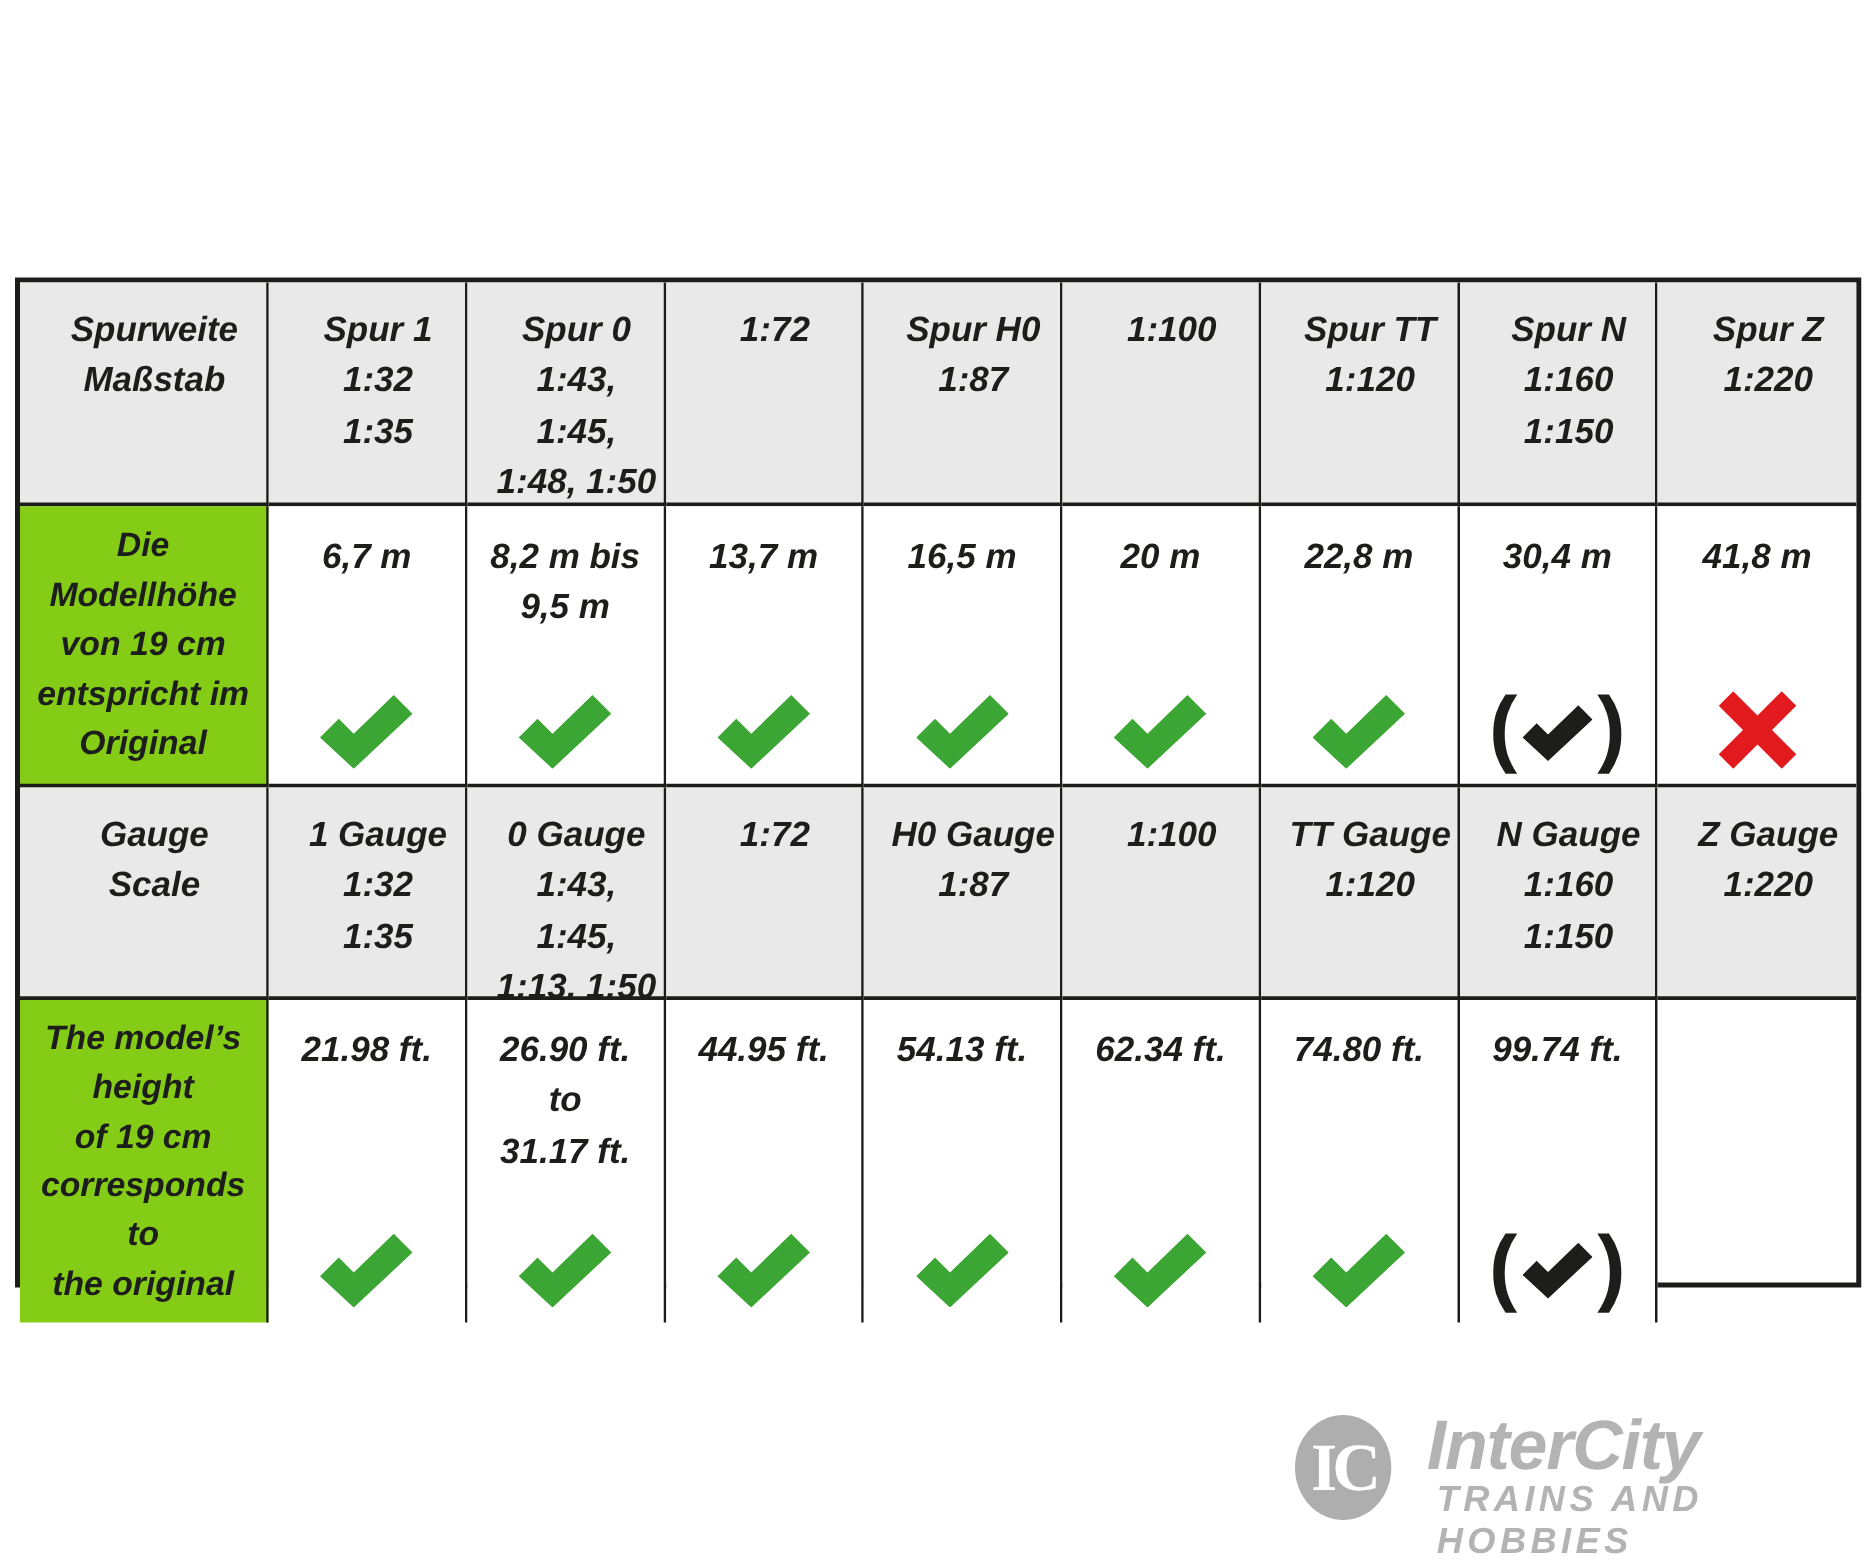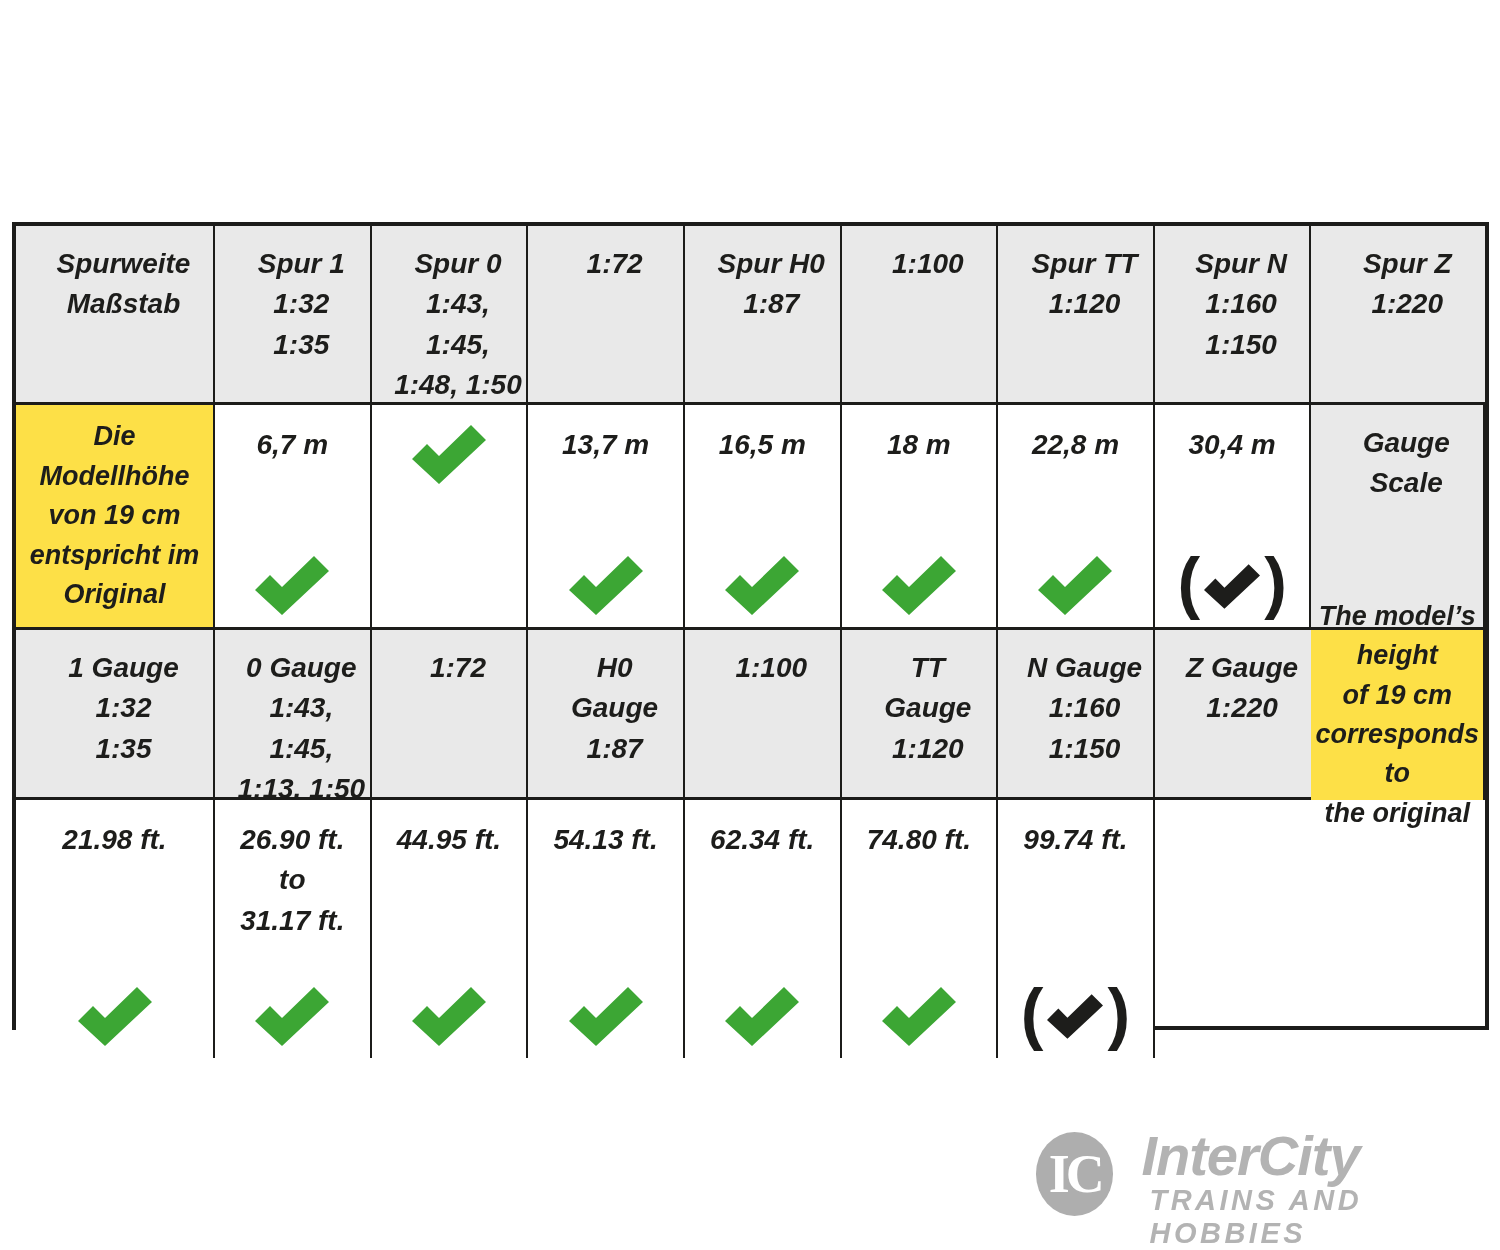--- a/index.html
+++ b/index.html
@@ -19,21 +19,21 @@
     box-sizing:border-box;
     border-right:2px solid #1c1c1a;
     border-bottom:3px solid #1c1c1a;
     display:flex;flex-direction:column;align-items:center;text-align:center;
     padding:0 4px;
   }
   .cell.col-last{border-right:none;}
   .cell.row-last{border-bottom:none;}
   .cell.hdr{background:#e9e9e9;padding-top:18px;font-size:28px;line-height:1.44;padding-left:22px;}
   .cell.val{background:#ffffff;padding-top:20px;padding-bottom:12px;font-size:28px;line-height:1.44;justify-content:space-between;gap:46px;}
-  .cell.lbl{background:#fde047;justify-content:center;padding-top:0;padding-bottom:0;font-size:27px;line-height:1.46;}
+  .cell.lbl{background:#84cc16;justify-content:center;padding-top:0;padding-bottom:0;font-size:27px;line-height:1.46;}
   .cell-text{white-space:pre-line;}
   .mark{display:flex;align-items:center;justify-content:center;gap:4px;}
   .paren{font-size:68px;font-weight:bold;font-style:normal;line-height:58px;color:#1d1d1b;transform:translateY(-4px);}
   .logo{
     position:absolute;left:1036px;top:1128px;
     display:flex;align-items:flex-start;gap:28px;color:#b3b3b3;
   }
   .logo-circle{
     width:84px;height:84px;border-radius:50%;background:#aeaeae;margin-top:4px;
     display:flex;align-items:center;justify-content:center;
@@ -95,20 +95,22 @@
     </div>
   <div class="cell val">
       <span class="cell-text">6,7 m</span>
       <span class="mark">
         <svg width="74" height="59" viewBox="0 0 37 29.5">
           <path fill="#3CA634" d="M0 17 L7.5 9.5 L13.5 15.5 L29.5 0 L37 7.5 L13.5 29.5 Z"></path>
         </svg>
       </span>
     </div>
   <div class="cell val">
+      <span class="cell-text">8,2 m bis
+9,5 m</span>
       <span class="mark">
         <svg width="74" height="59" viewBox="0 0 37 29.5">
           <path fill="#3CA634" d="M0 17 L7.5 9.5 L13.5 15.5 L29.5 0 L37 7.5 L13.5 29.5 Z"></path>
         </svg>
       </span>
     </div>
   <div class="cell val">
       <span class="cell-text">13,7 m</span>
       <span class="mark">
         <svg width="74" height="59" viewBox="0 0 37 29.5">
@@ -118,21 +120,21 @@
     </div>
   <div class="cell val">
       <span class="cell-text">16,5 m</span>
       <span class="mark">
         <svg width="74" height="59" viewBox="0 0 37 29.5">
           <path fill="#3CA634" d="M0 17 L7.5 9.5 L13.5 15.5 L29.5 0 L37 7.5 L13.5 29.5 Z"></path>
         </svg>
       </span>
     </div>
   <div class="cell val">
-      <span class="cell-text">18 m</span>
+      <span class="cell-text">20 m</span>
       <span class="mark">
         <svg width="74" height="59" viewBox="0 0 37 29.5">
           <path fill="#3CA634" d="M0 17 L7.5 9.5 L13.5 15.5 L29.5 0 L37 7.5 L13.5 29.5 Z"></path>
         </svg>
       </span>
     </div>
   <div class="cell val">
       <span class="cell-text">22,8 m</span>
       <span class="mark">
         <svg width="74" height="59" viewBox="0 0 37 29.5">
@@ -141,20 +143,28 @@
       </span>
     </div>
   <div class="cell val">
       <span class="cell-text">30,4 m</span>
       <span class="mark">
         <span class="paren">(</span>
         <svg width="56" height="45" viewBox="0 0 37 29.5">
           <path fill="#1D1D1B" d="M0 17 L7.5 9.5 L13.5 15.5 L29.5 0 L37 7.5 L13.5 29.5 Z"></path>
         </svg>
         <span class="paren">)</span>
+      </span>
+    </div>
+  <div class="cell val col-last">
+      <span class="cell-text">41,8 m</span>
+      <span class="mark">
+        <svg width="62" height="62" viewBox="0 0 31 31">
+          <path fill="#E21A1D" d="M5.8 0 L15.5 9.7 L25.2 0 L31 5.8 L21.3 15.5 L31 25.2 L25.2 31 L15.5 21.3 L5.8 31 L0 25.2 L9.7 15.5 L0 5.8 Z"></path>
+        </svg>
       </span>
     </div>
 
   <div class="cell hdr">
       <span class="cell-text">Gauge
 Scale</span>
     </div>
   <div class="cell hdr">
       <span class="cell-text">1 Gauge
 1:32

